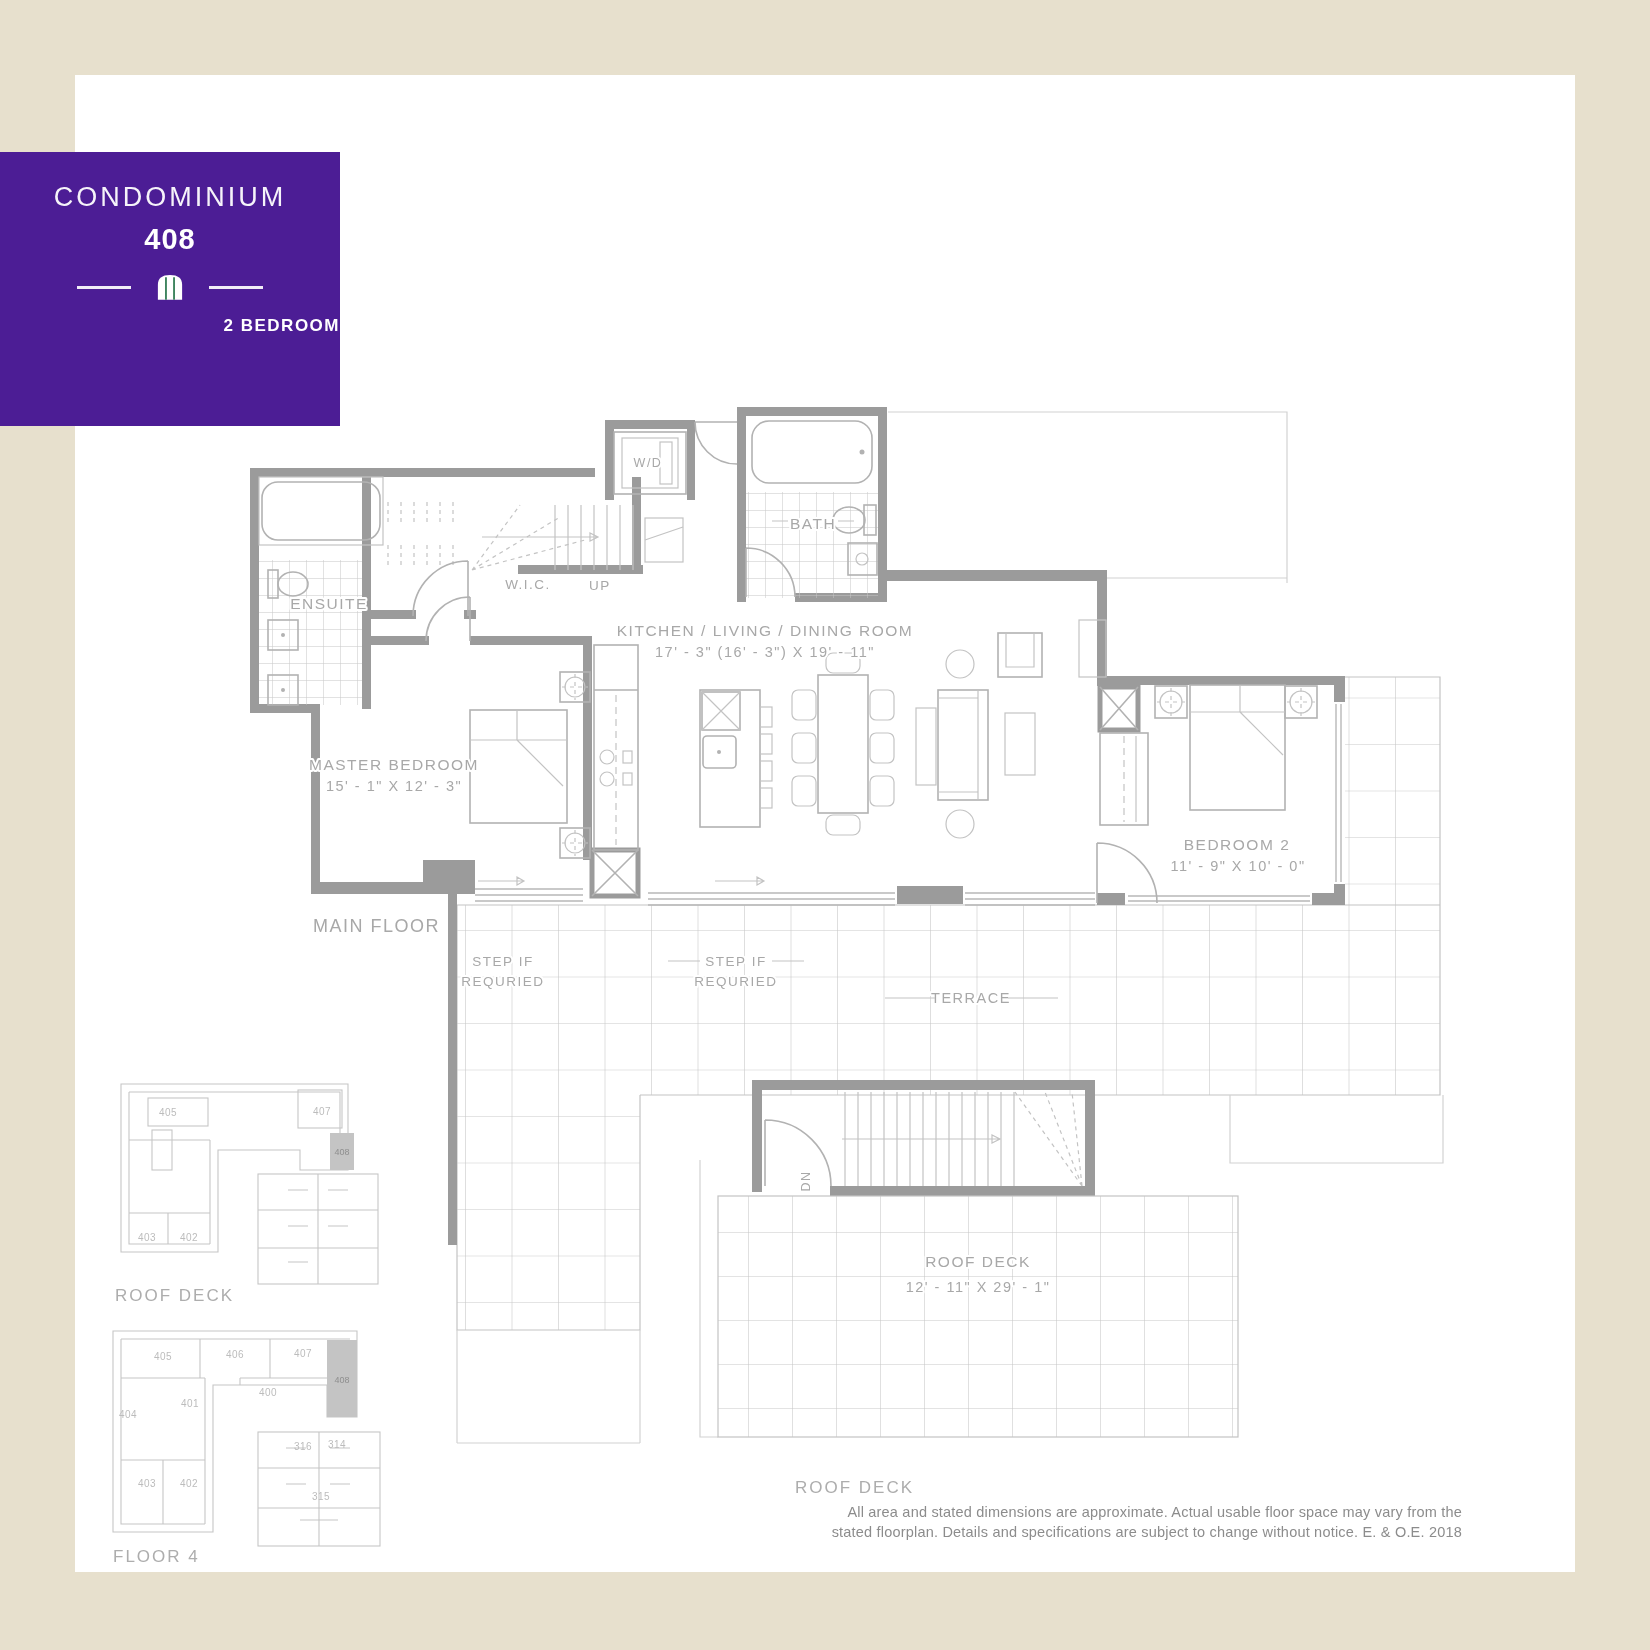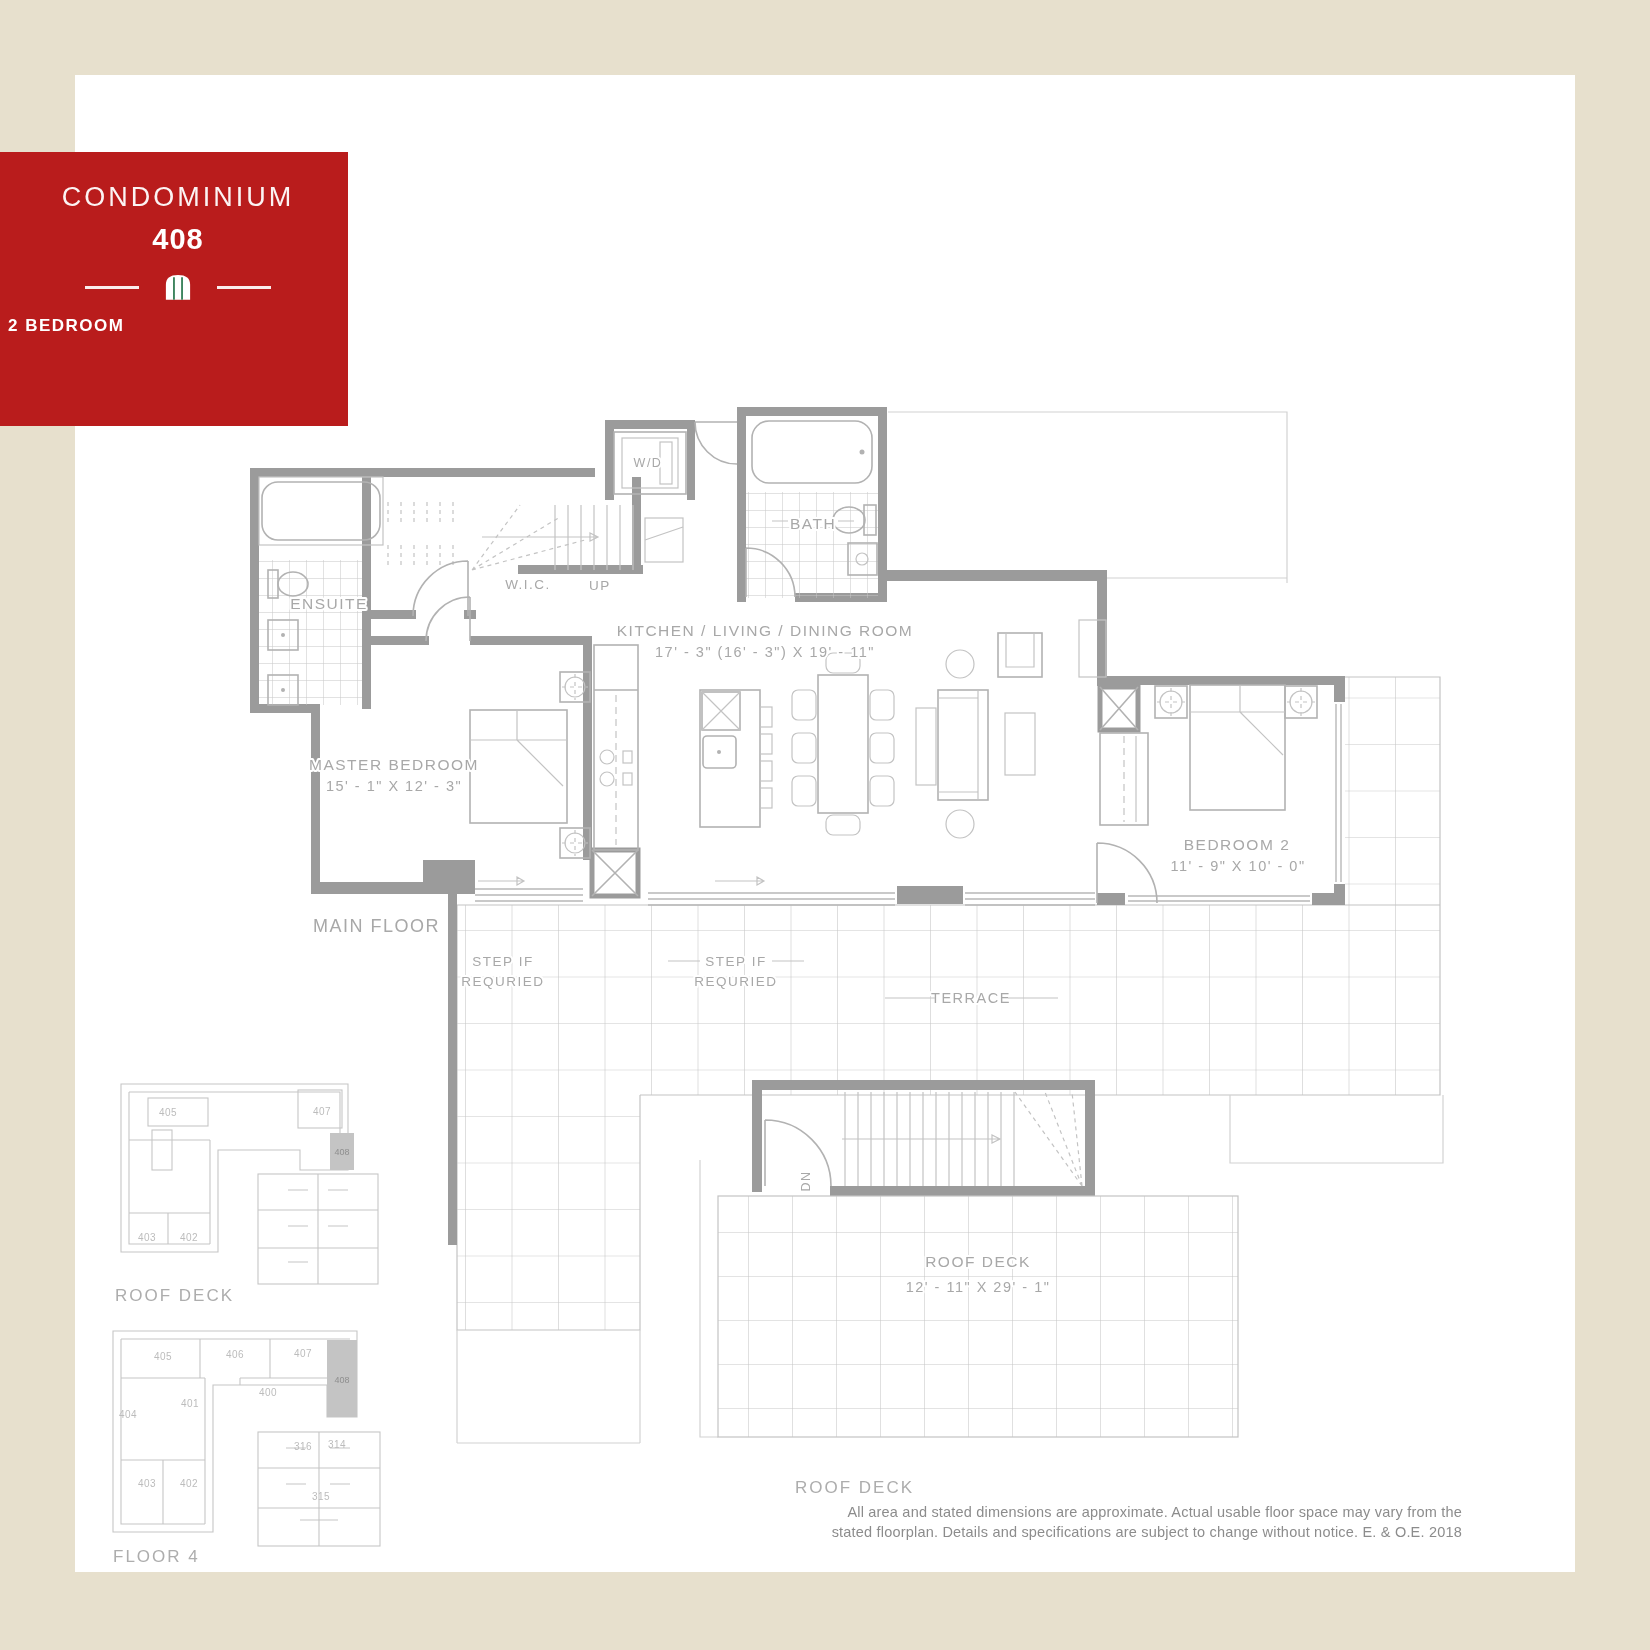--- a/index.html
+++ b/index.html
@@ -10,36 +10,36 @@
     position:relative;overflow:hidden;
   }
   .page{
     position:absolute;left:75px;top:75px;right:75px;bottom:78px;
     background:#ffffff;
   }
   .plan-svg{position:absolute;left:0;top:0;width:1650px;height:1650px;}
   
   .info-card{
     position:absolute;left:0;top:152px;width:340px;height:274px;
-    background:#b91c1c;color:#fff;z-index:5;padding-left:8px;
+    background:#4c1d95;color:#fff;z-index:5;
   }
   .info-title{
     margin-top:30px;text-align:center;
     font-size:27px;letter-spacing:3px;color:rgba(255,255,255,.95);
   }
   .info-number{
     margin-top:10px;text-align:center;
     font-size:29px;font-weight:bold;letter-spacing:1px;
   }
   .icon-row{
     margin-top:16px;display:flex;align-items:center;justify-content:center;gap:24px;
   }
   .icon-row .rule{display:block;width:54px;height:3px;background:rgba(255,255,255,.92);}
   .info-type{
-    margin-top:14px;text-align:left;
+    margin-top:14px;text-align:right;
     font-size:17px;font-weight:bold;letter-spacing:1.5px;
   }
   .stats{margin-top:8px;padding:0 32px;}
   .stat-row{
     display:flex;justify-content:space-between;
     font-size:16px;letter-spacing:1px;line-height:25px;
     color:rgba(255,255,255,.92);
   }
   
   .w{fill:#9b9b9b;stroke:none;}

